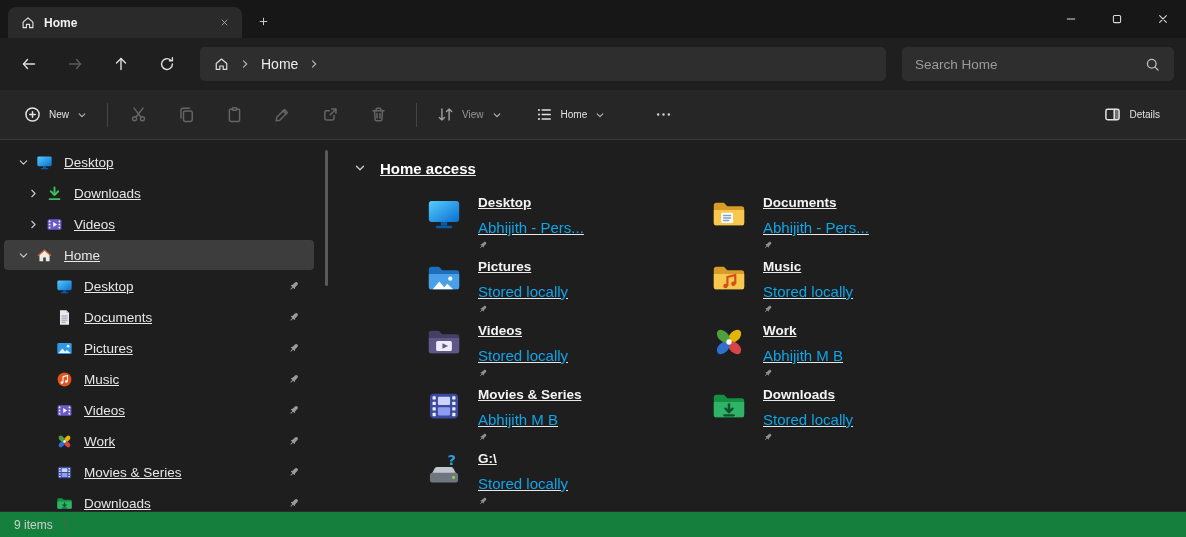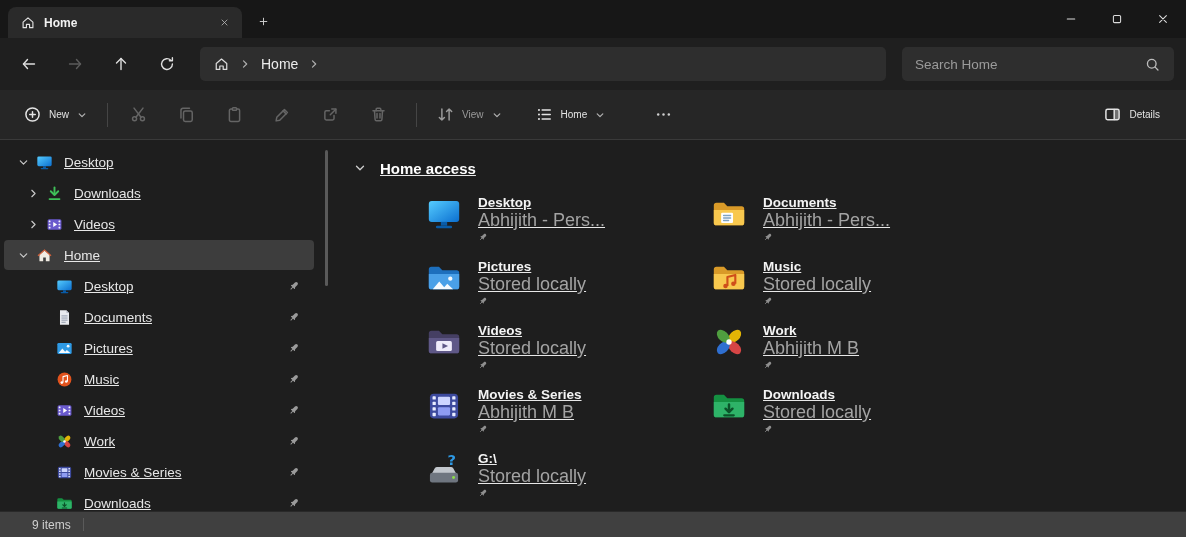--- a/index.html
+++ b/index.html
@@ -80,27 +80,27 @@
   .main{flex:1;min-width:0;padding:14px 0 0 22px;overflow:hidden;}
   .qa-header{display:flex;align-items:center;gap:14px;height:28px;}
   .qa-chev{width:12px;height:12px;color:#cfcfcf;display:flex;flex:0 0 12px;}
   .qa-chev svg{width:12px;height:12px}
   .qa-title{font-size:15px;font-weight:700;color:#ffffff;}
   .qa-grid{margin:12px 0 0 72px;display:grid;grid-template-columns:285px 285px;grid-auto-rows:64px;}
   .qa-item{display:flex;gap:16px;align-items:flex-start;}
   .qa-icon{width:36px;height:36px;flex:0 0 36px;margin-top:2px;}
   .qa-icon svg{width:36px;height:36px}
   .qa-name{font-size:13.5px;font-weight:700;color:#f4f4f4;line-height:17px;white-space:nowrap;}
-  .qa-sub{font-size:18px;color:#a3a3a3;line-height:16px;margin-top:1px;white-space:nowrap;}
+  .qa-sub{font-size:15px;color:#0ea5e9;line-height:16px;margin-top:9px;white-space:nowrap;}
   .qa-pin{width:10px;height:10px;color:#8f8f8f;display:inline-block;margin-top:4px;}
   .qa-pin svg{width:10px;height:10px}
 
   
-  .statusbar{flex:0 0 26px;border-top:1px solid #292929;background:#404040;display:flex;align-items:center;
-             padding-left:32px;gap:12px;}
+  .statusbar{flex:0 0 26px;border-top:1px solid #292929;background:#15803d;display:flex;align-items:center;
+             padding-left:14px;gap:12px;}
   .status-count{font-size:12px;color:#cfcfcf;}
   .status-divider{width:1px;height:13px;background:#5a5a5a;}
 </style>
 </head>
 <body>
 
 <div class="window">
 
   <div class="titlebar">
     <div class="tab">

